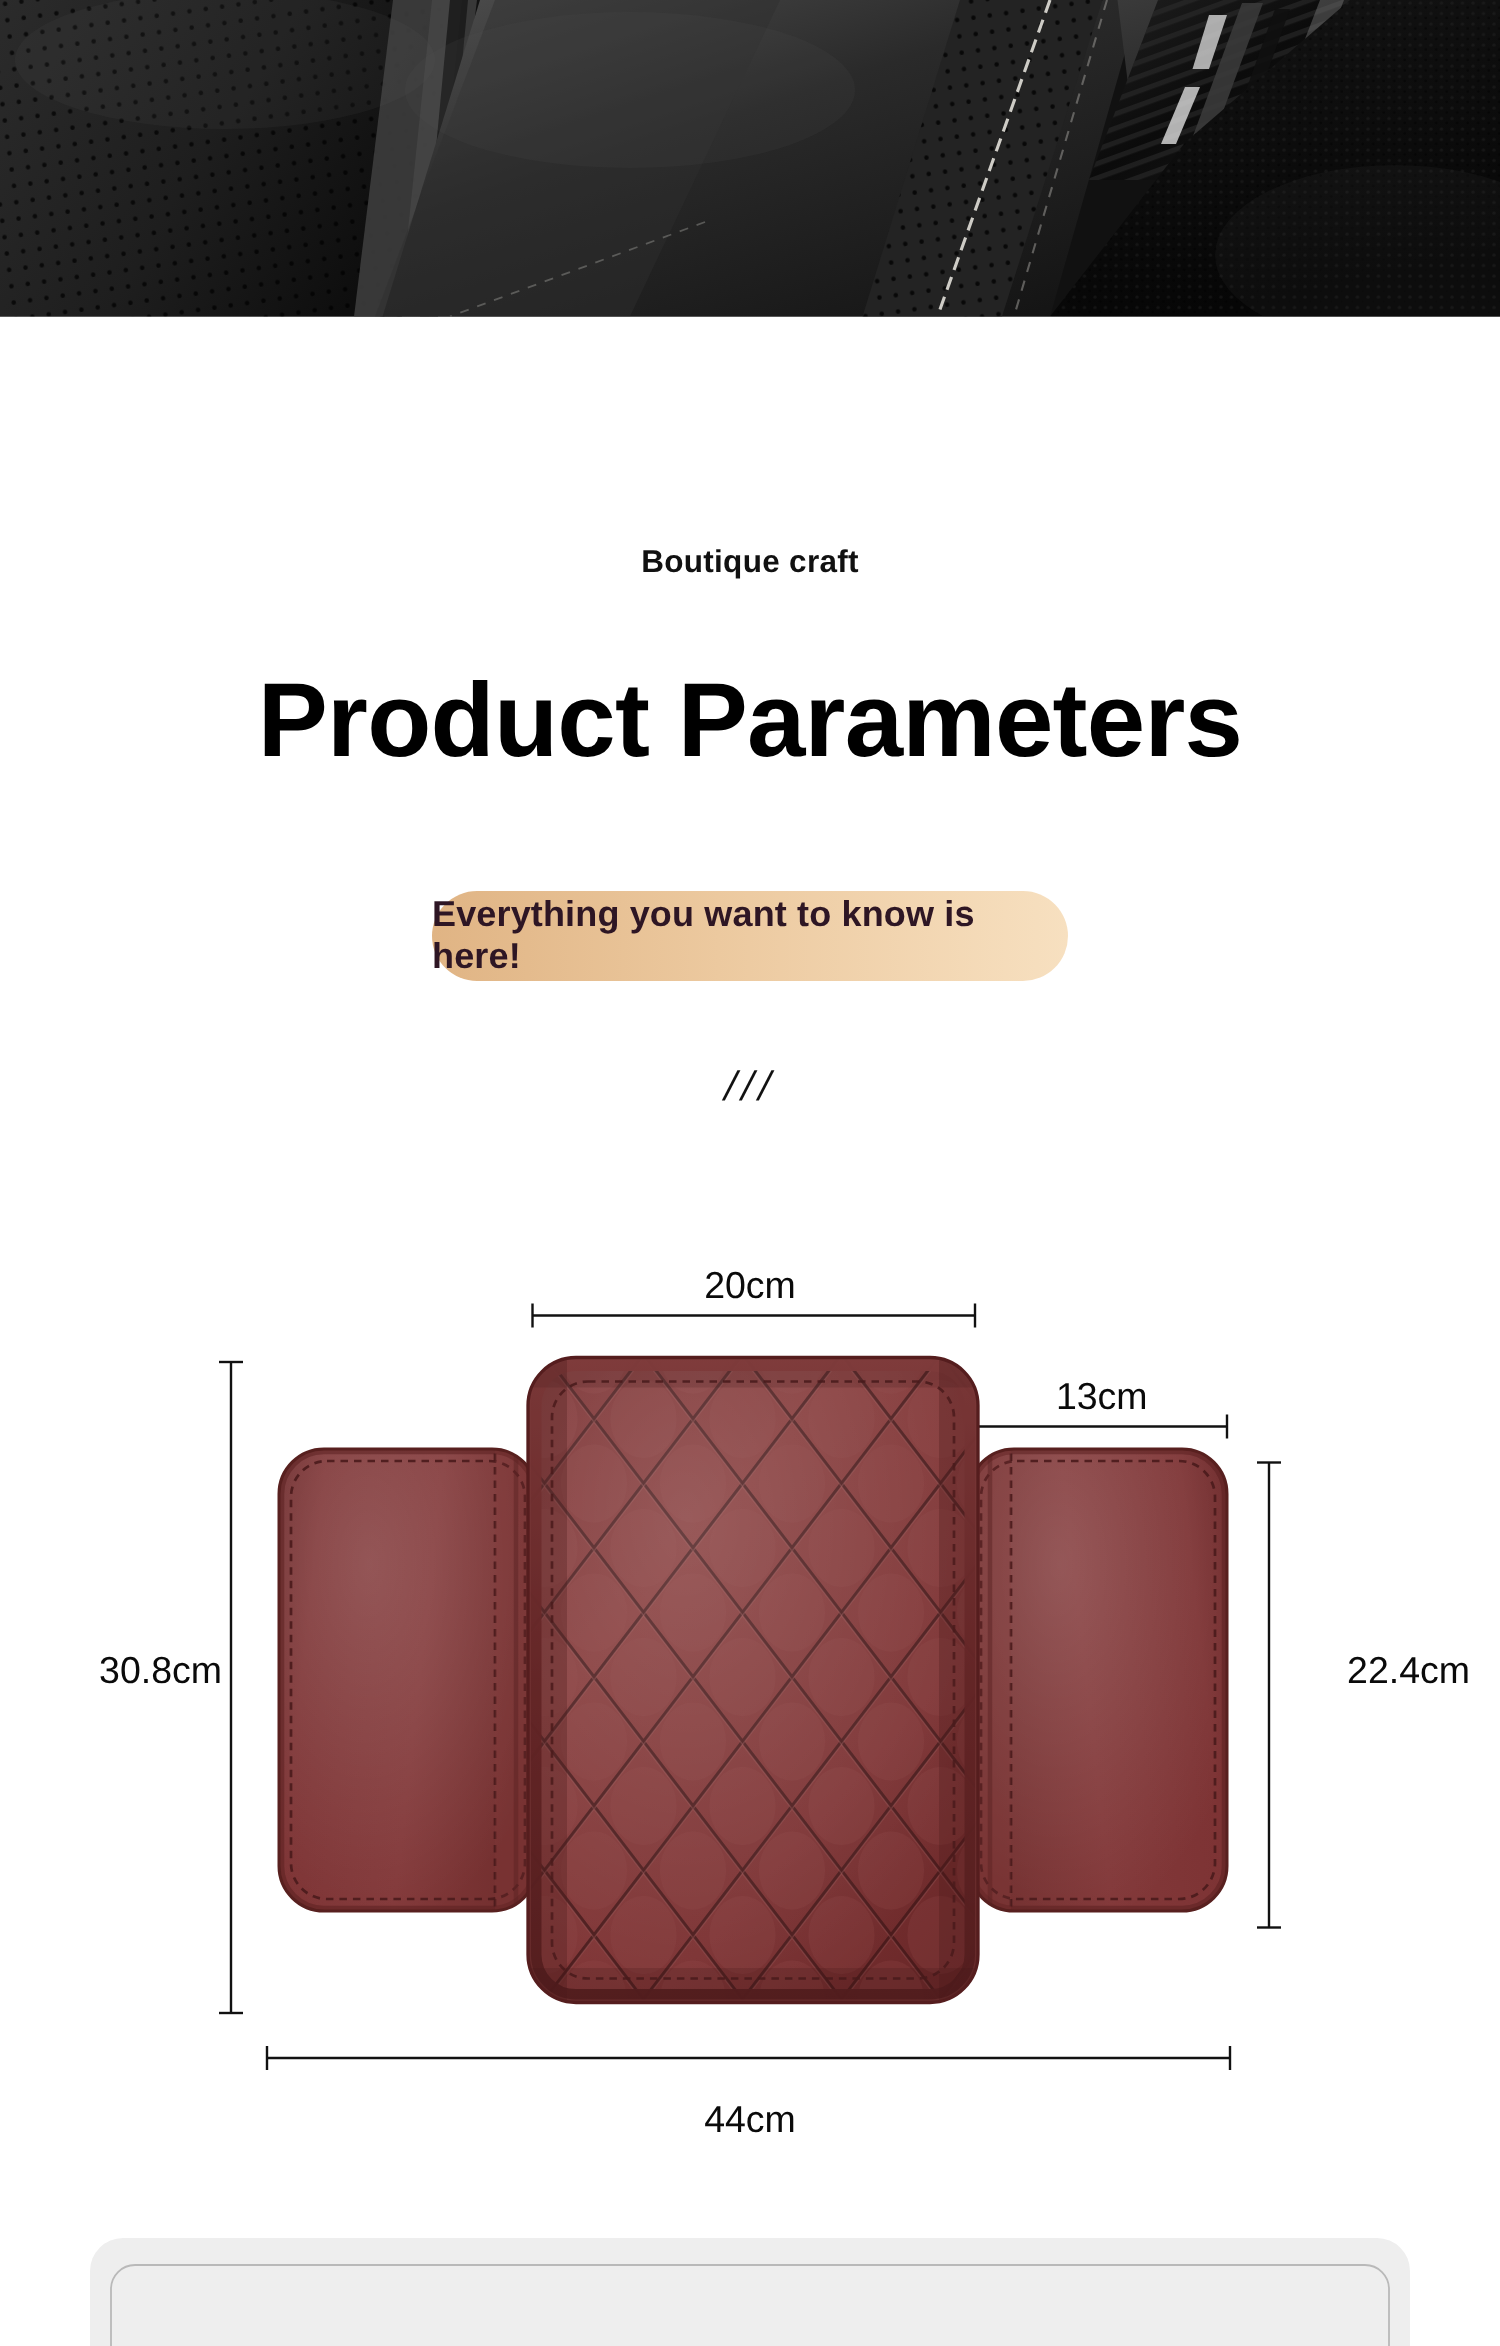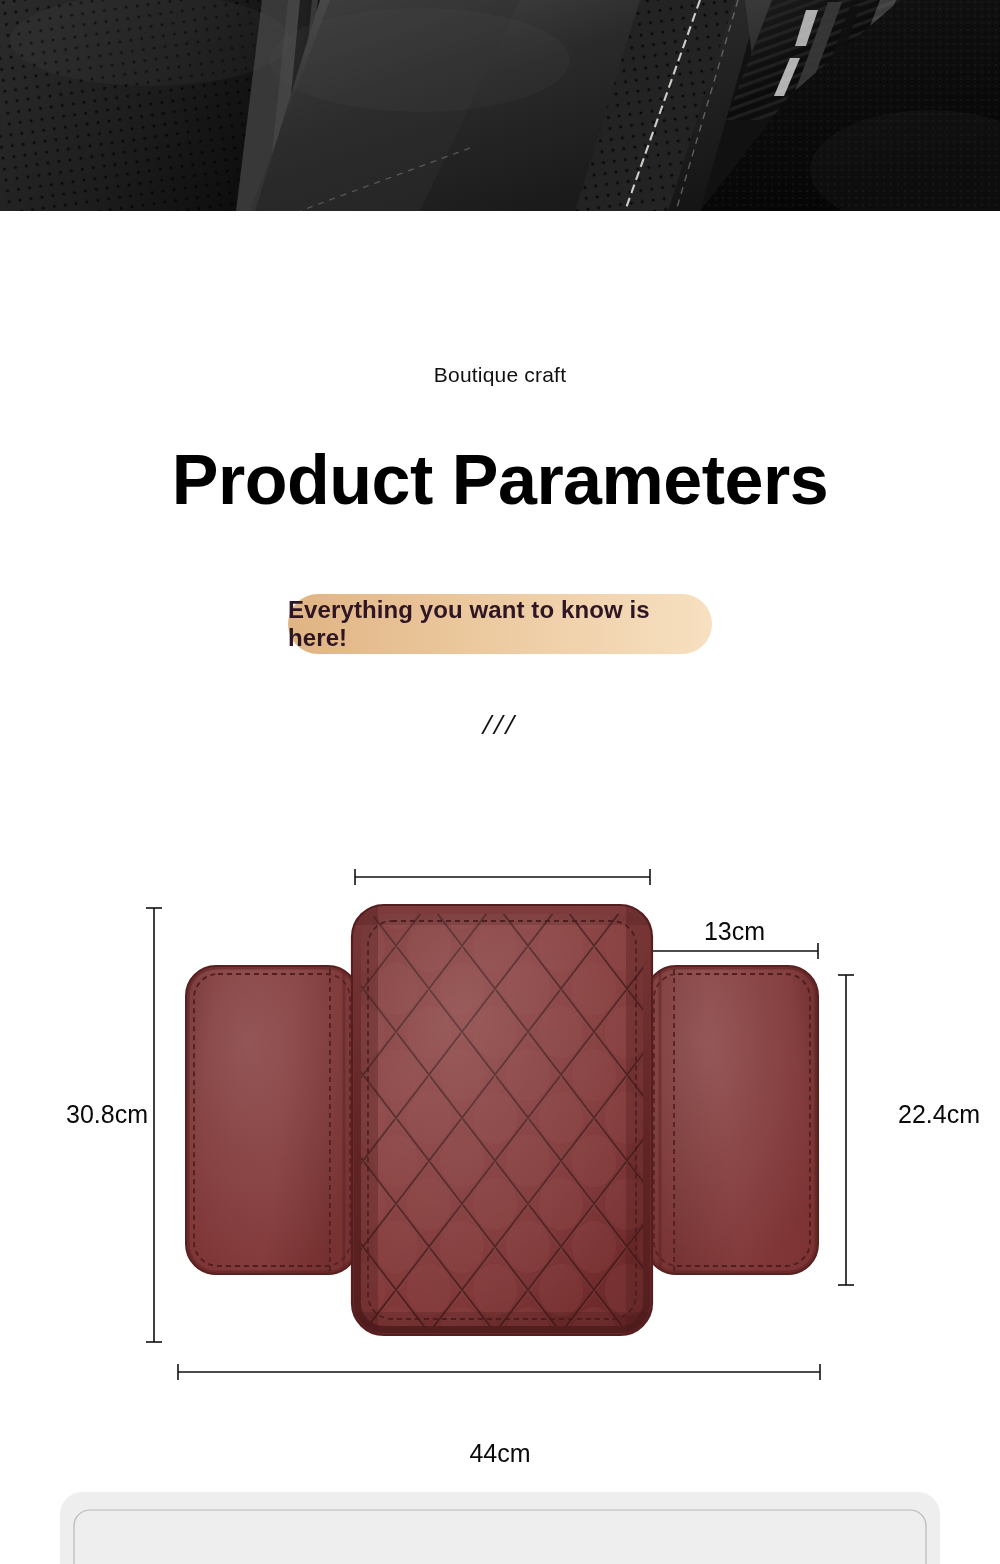--- a/index.html
+++ b/index.html
@@ -14,21 +14,21 @@
   
   .hero {
     position: absolute; left: 0; top: 0; width: 1000px; height: 211px;
     overflow: hidden; background: #1a1a1a;
   }
   .hero svg { display: block; width: 1000px; height: 211px; }
 
   
   .eyebrow {
     position: absolute; left: 0; top: 363px; width: 1000px;
-    text-align: center; font-size: 21px; font-weight: 400; color: #111;
+    text-align: center; font-size: 21px; font-weight: 700; color: #111;
     letter-spacing: .2px;
   }
   .title {
     position: absolute; left: 0; top: 444px; width: 1000px;
     text-align: center; font-size: 70px; font-weight: 700; color: #000;
     letter-spacing: -0.5px; line-height: 1.05;
   }
 
   
   .pill-wrap {
@@ -54,21 +54,21 @@
   .diagram svg { position: absolute; left: 0; top: 0; width: 1000px; height: 1564px; }
 
   .dim-label {
     position: absolute; font-size: 25px; font-weight: 400; color: #0a0a0a;
     font-family: "Liberation Sans", sans-serif; white-space: nowrap;
   }
   #lbl-20   { left: 0;     top: 843px; width: 1000px; text-align: center; }
   #lbl-13   { left: 651px; top: 917px; width: 167px;  text-align: center; }
   #lbl-308  { left: 58px;  top: 1100px; width: 90px;  text-align: right; }
   #lbl-224  { left: 860px; top: 1100px; width: 120px; text-align: right; }
-  #lbl-44   { left: 0;     top: 1399px; width: 1000px; text-align: center; margin-top: 40px; }
+  #lbl-44   { left: 0;     top: 1399px; width: 1000px; text-align: center; }
 </style>
 </head>
 <body>
 
 <div class="page">
 
   <div class="hero">
     <svg viewBox="0 0 1000 211" preserveAspectRatio="none" aria-hidden="true">
       <defs>
         <linearGradient id="gSeatL" x1="0" y1="0" x2="1" y2="0.4">
@@ -296,19 +296,20 @@
         </g>
         <rect x="352" y="905" width="300" height="430" rx="32" ry="32" fill="none" stroke="#551d1e" stroke-width="2.2"></rect>
       </g>
 
       <g>
         <rect x="60" y="1492" width="880" height="120" rx="22" ry="22" fill="#eeeeee"></rect>
         <rect x="74" y="1510" width="852" height="110" rx="16" ry="16" fill="none" stroke="#b9b9b9" stroke-width="1.2"></rect>
       </g>
     </svg>
 
+    <div class="dim-label" id="lbl-20">20cm</div>
     <div class="dim-label" id="lbl-13">13cm</div>
     <div class="dim-label" id="lbl-308">30.8cm</div>
     <div class="dim-label" id="lbl-224">22.4cm</div>
     <div class="dim-label" id="lbl-44">44cm</div>
   </div>
 
 </div>
 
 </body></html>

